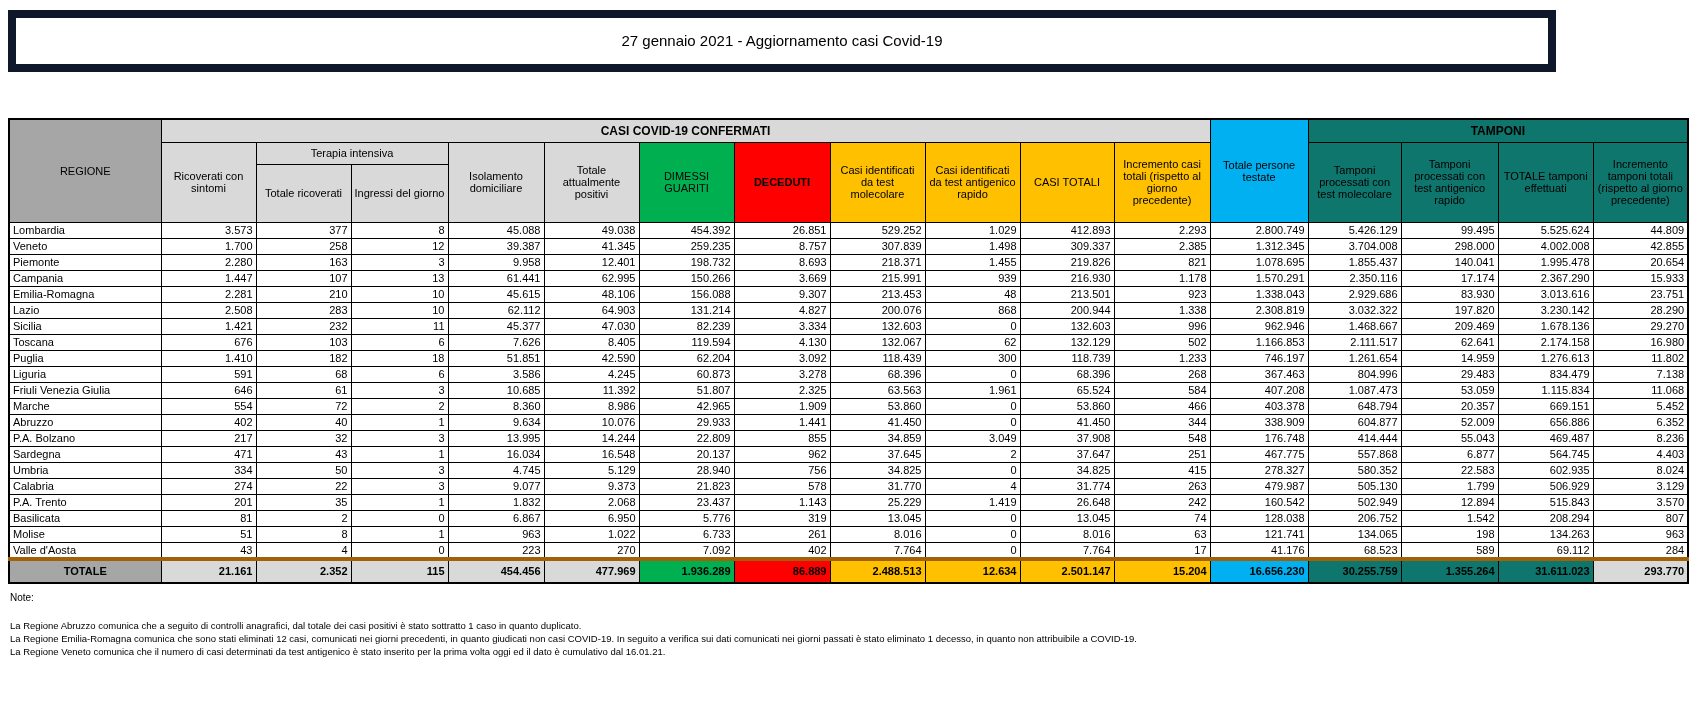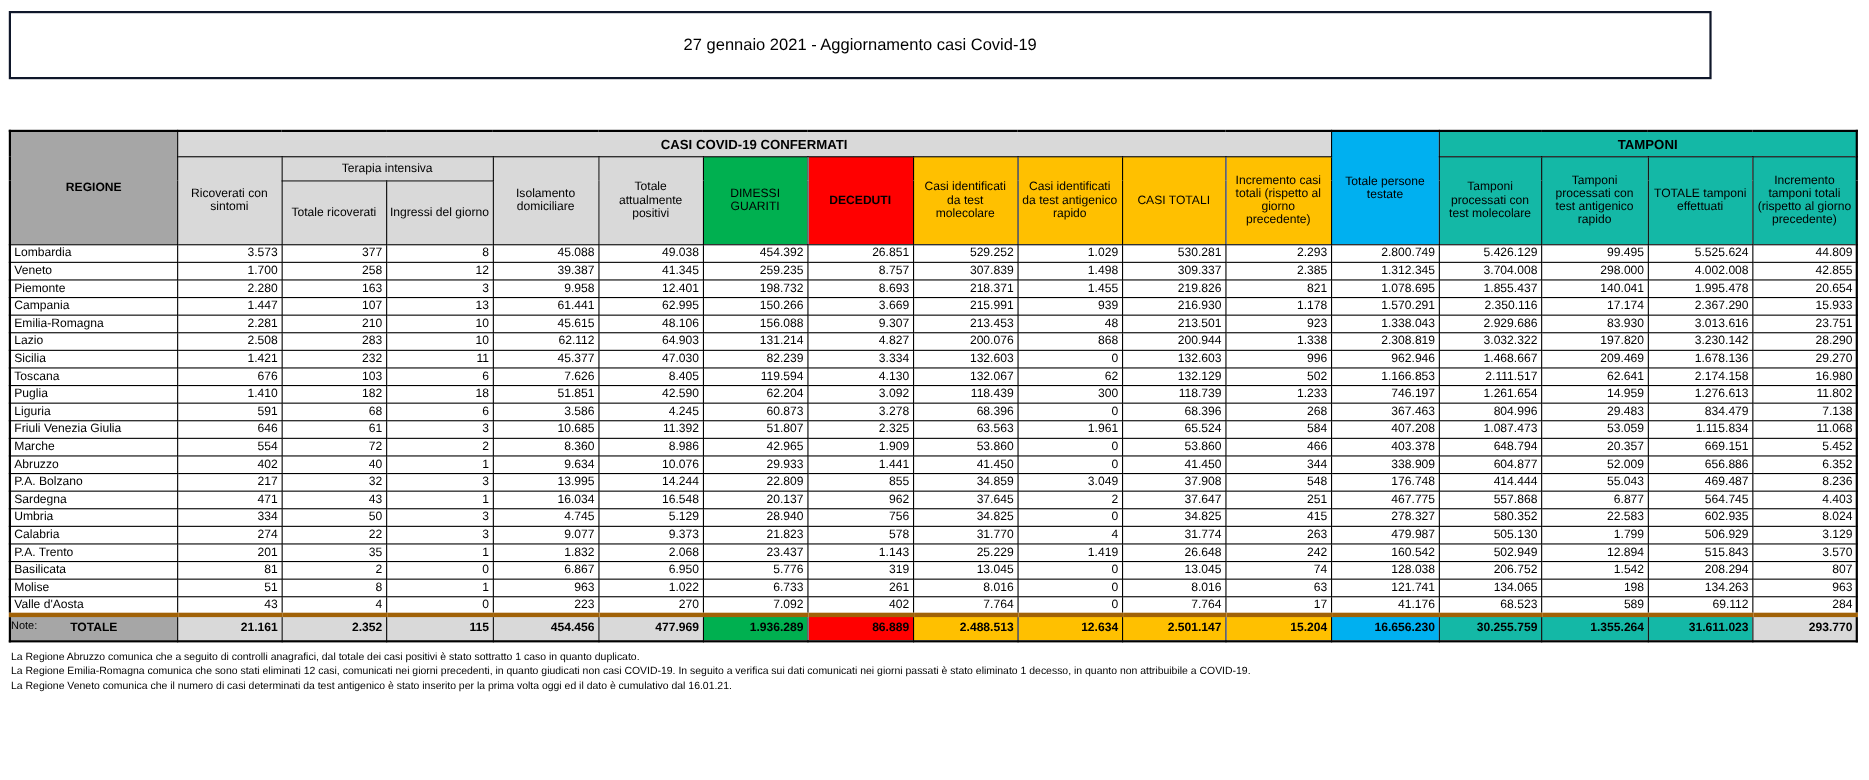--- a/index.html
+++ b/index.html
@@ -2,21 +2,21 @@
 <html><head>
 <meta charset="utf-8">
 <style>
   * { box-sizing: border-box; }
   html,body { margin:0; padding:0; background:#ffffff; }
   body { width:1699px; height:709px; font-family:"Liberation Sans", sans-serif; color:#000; }
   .page { position:relative; width:1699px; height:709px; background:#fff; overflow:hidden; }
 
   .title-box {
     position:absolute; left:8px; top:10px; width:1548px; height:62px;
-    border:2px solid #0f172a; background:#fff;
+    border:8px solid #0f172a; background:#fff;
     display:flex; flex-direction:column; justify-content:center; gap:13px;
     text-align:center; font-size:15px; line-height:16px;
   }
 
   table.covid-table {
     position:absolute; left:8px; top:118px; width:1679px;
     border-collapse:collapse; table-layout:fixed;
     border:2px solid #000;
   }
   .covid-table th, .covid-table td {
@@ -29,36 +29,36 @@
   .hrow-a { height:23px; }
   .hrow-b { height:22px; }
   .hrow-c { height:58px; }
 
   .bg-gray   { background:#d9d9d9; }
   .bg-dgray  { background:#a6a6a6; }
   .bg-green  { background:#00b050; }
   .bg-red    { background:#ff0000;font-weight:bold; }
   .bg-yellow { background:#ffc000; }
   .bg-cyan   { background:#00b0f0; }
-  .bg-lav    { background:#14b8a6; }
+  .bg-lav    { background:#0f766e; }
 
   th.band { font-weight:bold; font-size:12px; }
-  th.regione-h { font-weight:bold; }
+  th.regione-h { font-weight:normal; }
 
   .thick-r { border-right:3px solid #000; }
   .thick-l { border-left:3px solid #000; }
 
   tbody td { font-size:11px; height:16px; white-space:nowrap; background:#fff; }
   tbody td.num { text-align:right; }
   tbody td.region-cell { text-align:left; }
 
   tr.total-row td { font-weight:bold; border-top:4px solid #a16207; height:24px; }
   tr.total-row td.region-cell { text-align:center; }
 
-  .notes { position:absolute; left:10px; top:564px; font-size:10px; line-height:12px; }
+  .notes { position:absolute; left:10px; top:592px; font-size:10px; line-height:12px; }
   .note-label { margin-bottom:16px; }
   .note-item { margin-bottom:1px; font-size:9.5px; }
 </style>
 </head>
 <body>
 
 <div class="page">
 
   <div class="title-box">
     <div>27 gennaio 2021 - Aggiornamento casi Covid-19</div>
@@ -117,21 +117,21 @@
           <td class="region-cell">Lombardia</td>
           <td class="num">3.573</td>
           <td class="num">377</td>
           <td class="num">8</td>
           <td class="num">45.088</td>
           <td class="num">49.038</td>
           <td class="num">454.392</td>
           <td class="num">26.851</td>
           <td class="num">529.252</td>
           <td class="num">1.029</td>
-          <td class="num">530.281</td>
+          <td class="num">412.893</td>
           <td class="num thick-r">2.293</td>
           <td class="num thick-l">2.800.749</td>
           <td class="num">5.426.129</td>
           <td class="num">99.495</td>
           <td class="num">5.525.624</td>
           <td class="num">44.809</td>
         </tr>
         <tr>
           <td class="region-cell">Veneto</td>
           <td class="num">1.700</td>

